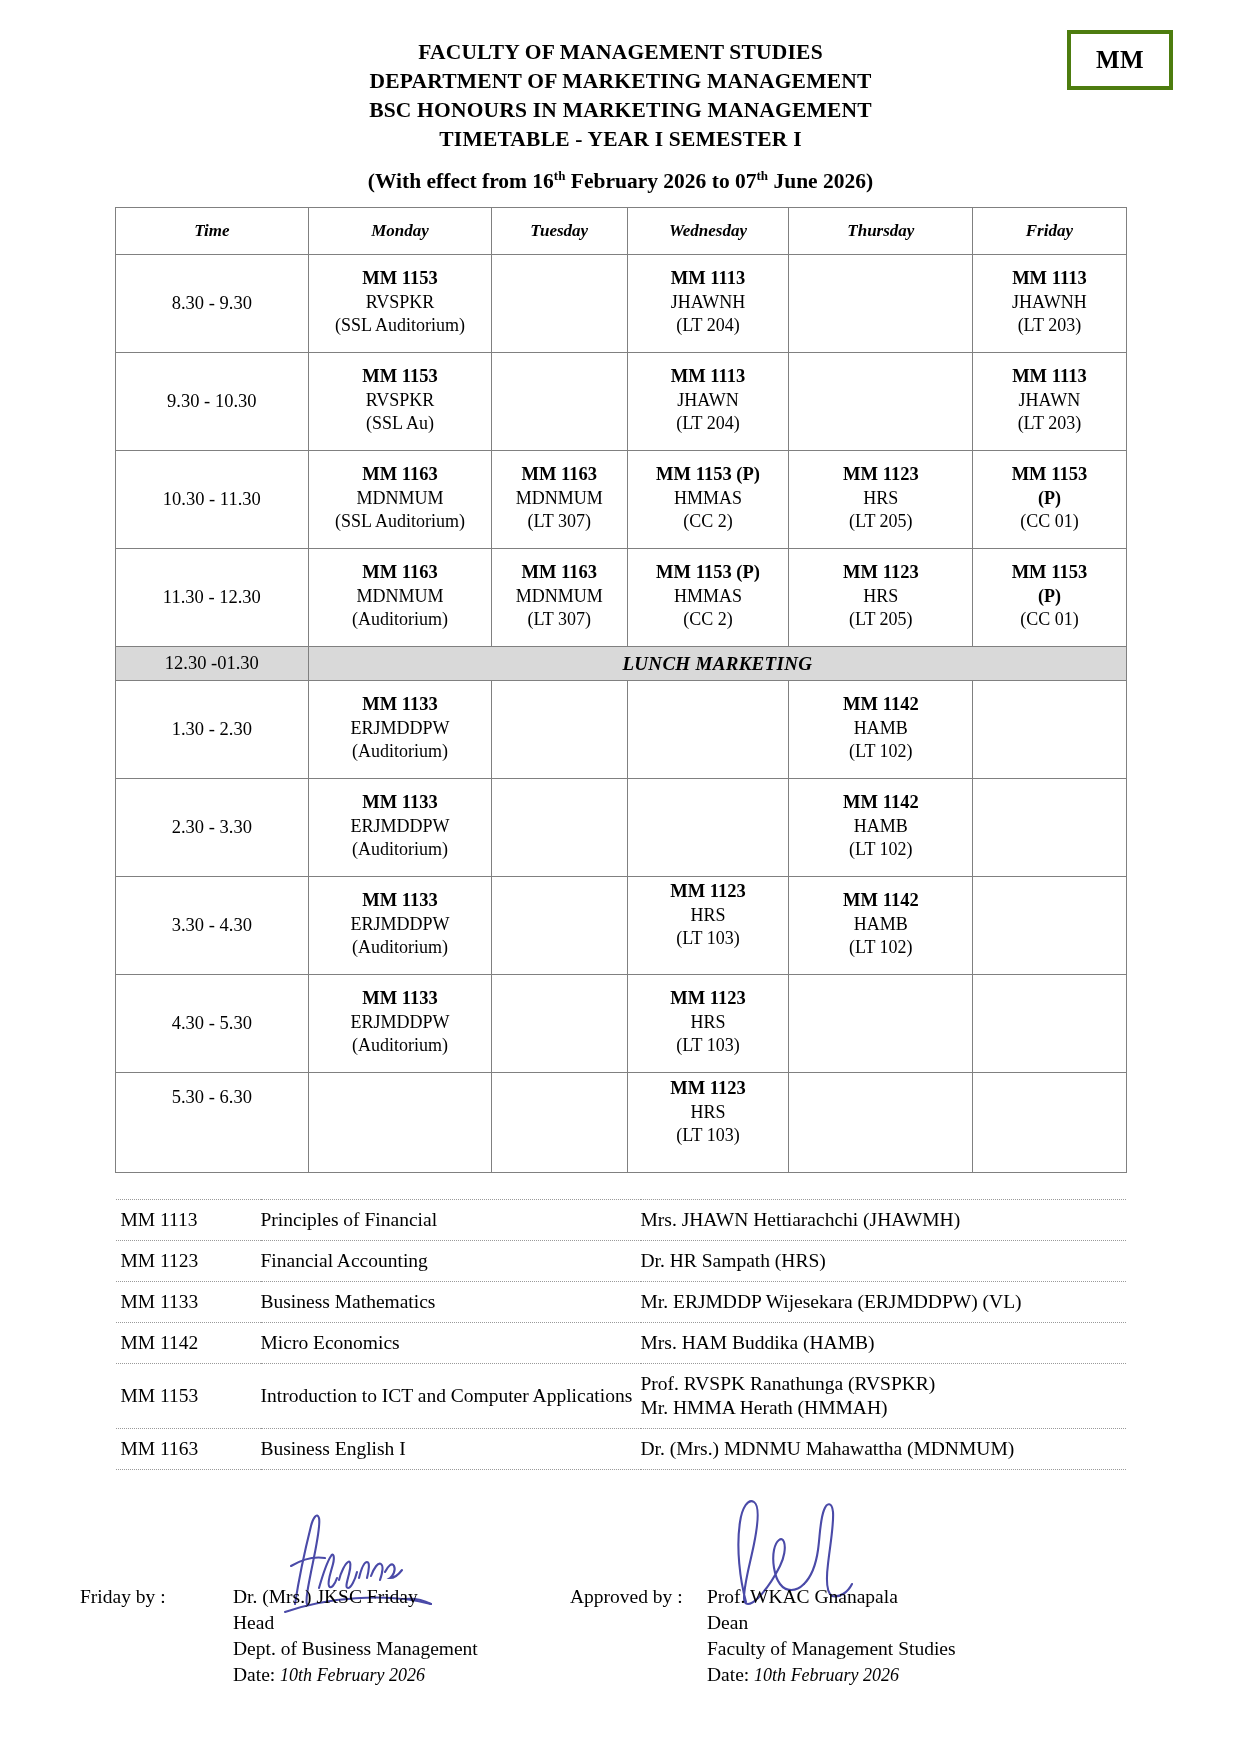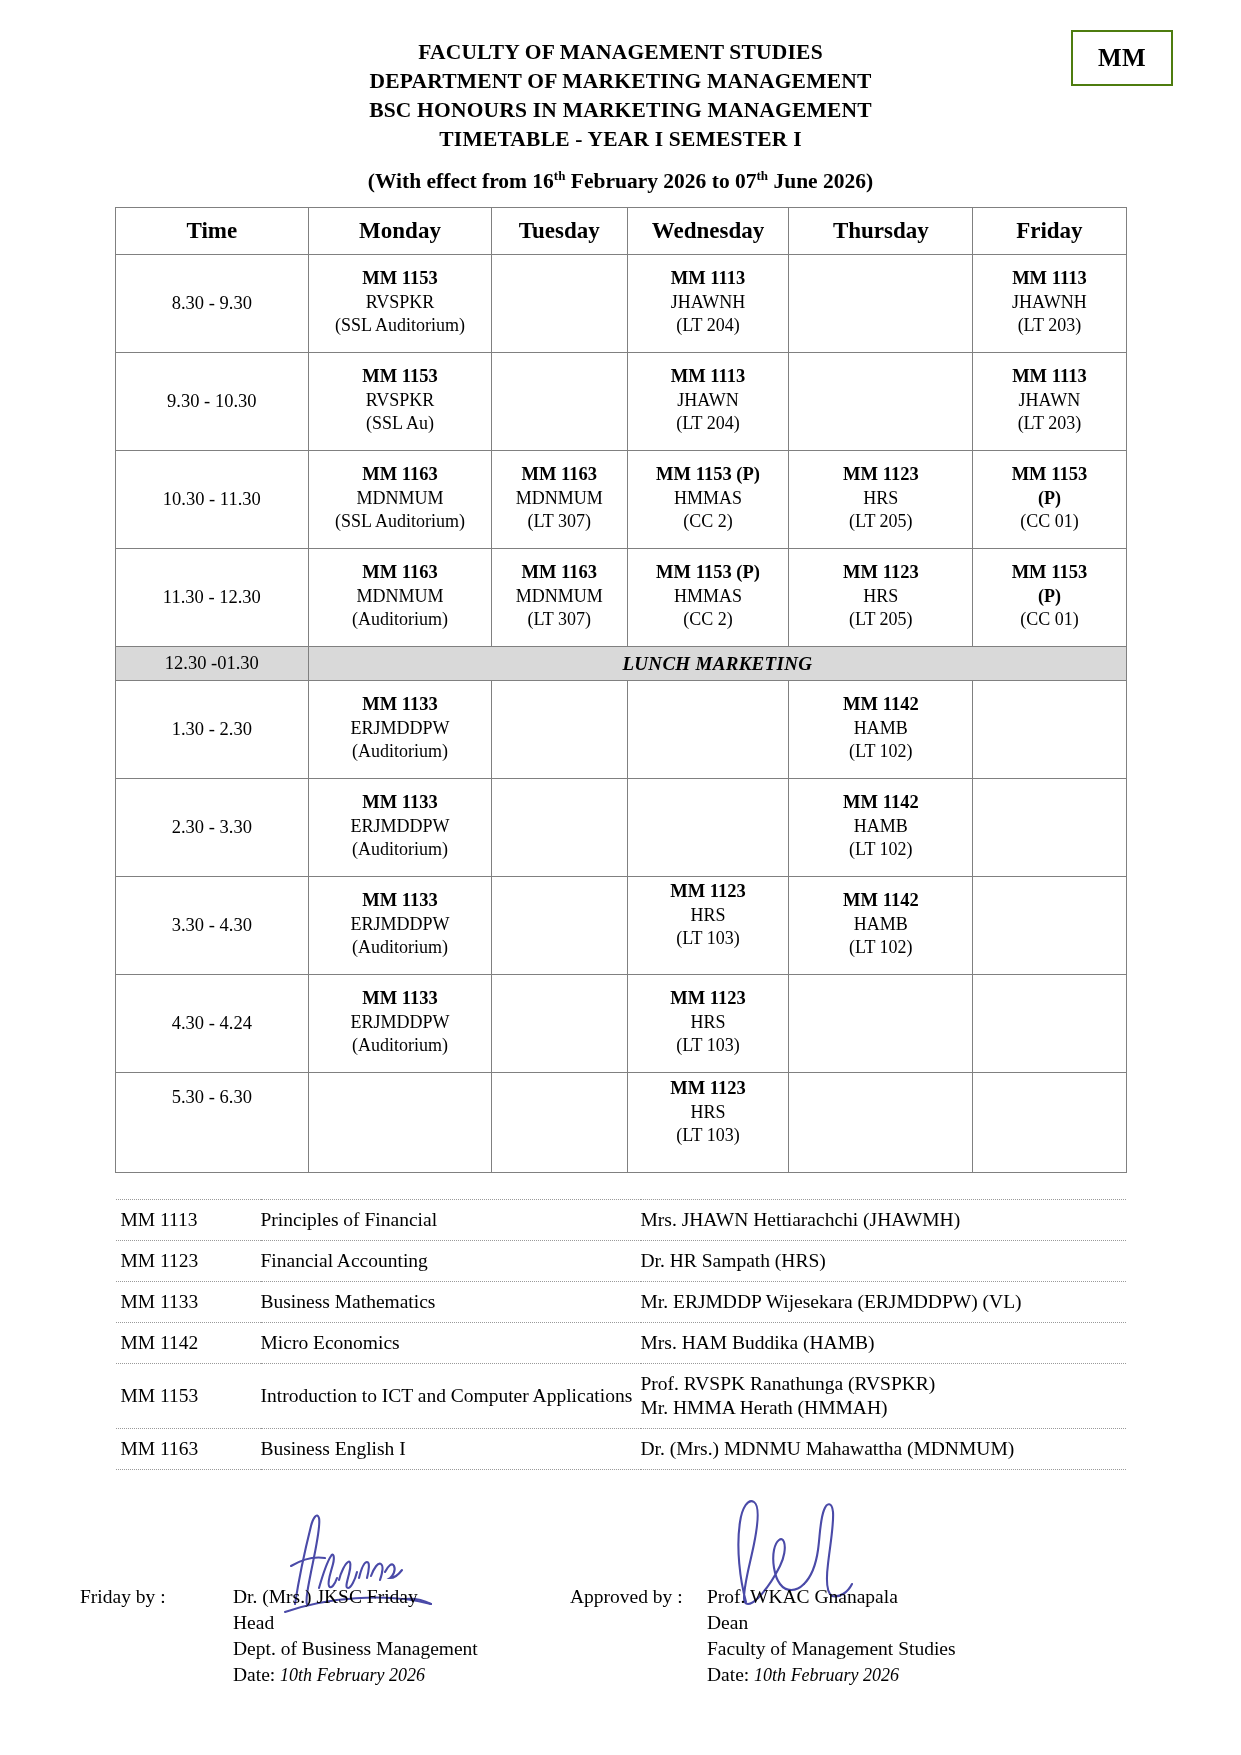--- a/index.html
+++ b/index.html
@@ -47,21 +47,21 @@
     line-height: 0;
   }
 
   
   .logo-box {
     position: absolute;
     top: 30px;
     right: 68px;
     width: 98px;
     height: 52px;
-    border: 2px solid #4d7c0f;
+    border: 4px solid #4d7c0f;
     background: #fff;
     display: flex;
     align-items: center;
     justify-content: center;
   }
   .logo-box .logo-text {
     font-weight: bold;
     font-size: 25px;
     letter-spacing: 0.5px;
     font-family: "Liberation Serif", "DejaVu Serif", serif;
@@ -80,21 +80,22 @@
   }
   table.tt td, table.tt th {
     border: 1.3px solid #808080;
     padding: 0;
     vertical-align: middle;
     text-align: center;
   }
   table.tt thead th {
     height: 46px;
     font-weight: bold;
-    font-size: 23px;
+    font-size: 17px;
+    font-style: italic;
   }
   col.c-time  { width: 177px; }
   col.c-day   { width: 167px; }
   col.c-tue   { width: 124px; }
   col.c-wed   { width: 148px; }
   col.c-thu   { width: 168px; }
   col.c-fri   { width: 140px; }
 
   .tt tbody tr { height: 98px; }
   .tt tbody tr.lunch-row { height: 34px; }
@@ -417,21 +418,21 @@
             <td>
               <div class="slot">
                 <div class="code">MM 1142</div>
                 <div class="lect">HAMB</div>
                 <div class="room">(LT 102)</div>
               </div>
             </td>
             <td></td>
           </tr>
           <tr>
-            <td class="time-cell">4.30 - 4.24</td>
+            <td class="time-cell">4.30 - 5.30</td>
             <td>
               <div class="slot">
                 <div class="code">MM 1133</div>
                 <div class="lect">ERJMDDPW</div>
                 <div class="room">(Auditorium)</div>
               </div>
             </td>
             <td></td>
             <td>
               <div class="slot">

